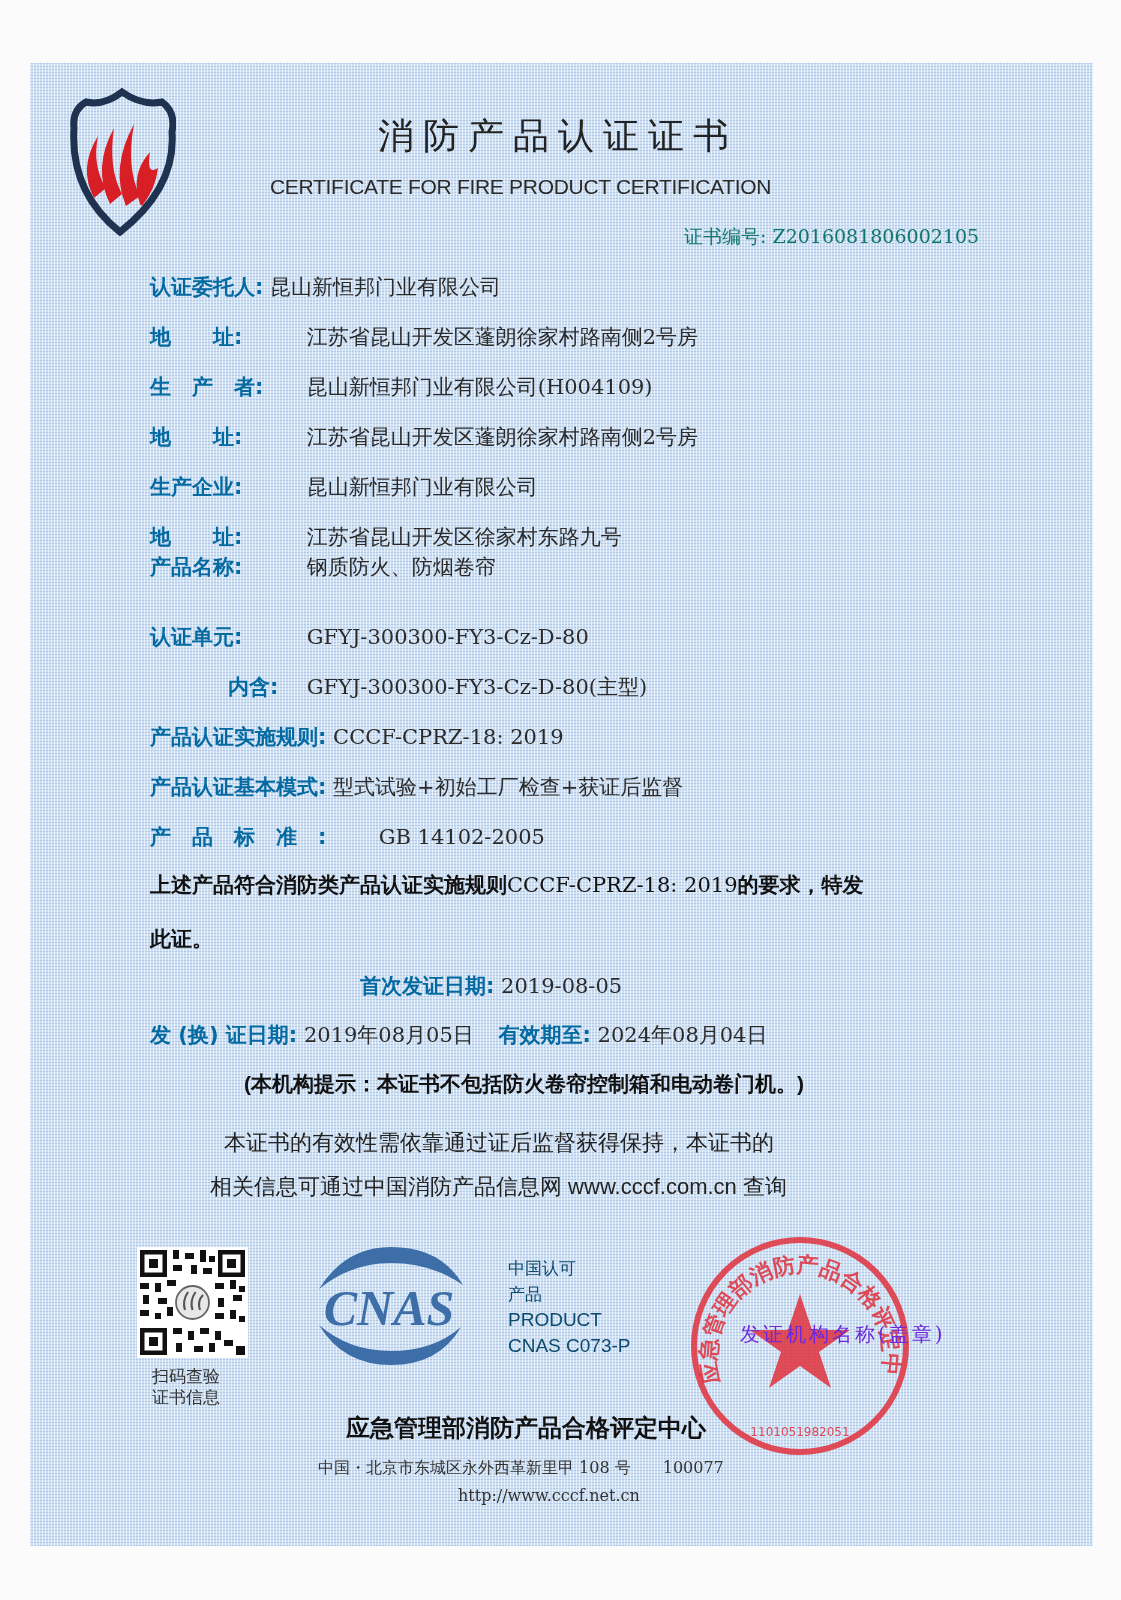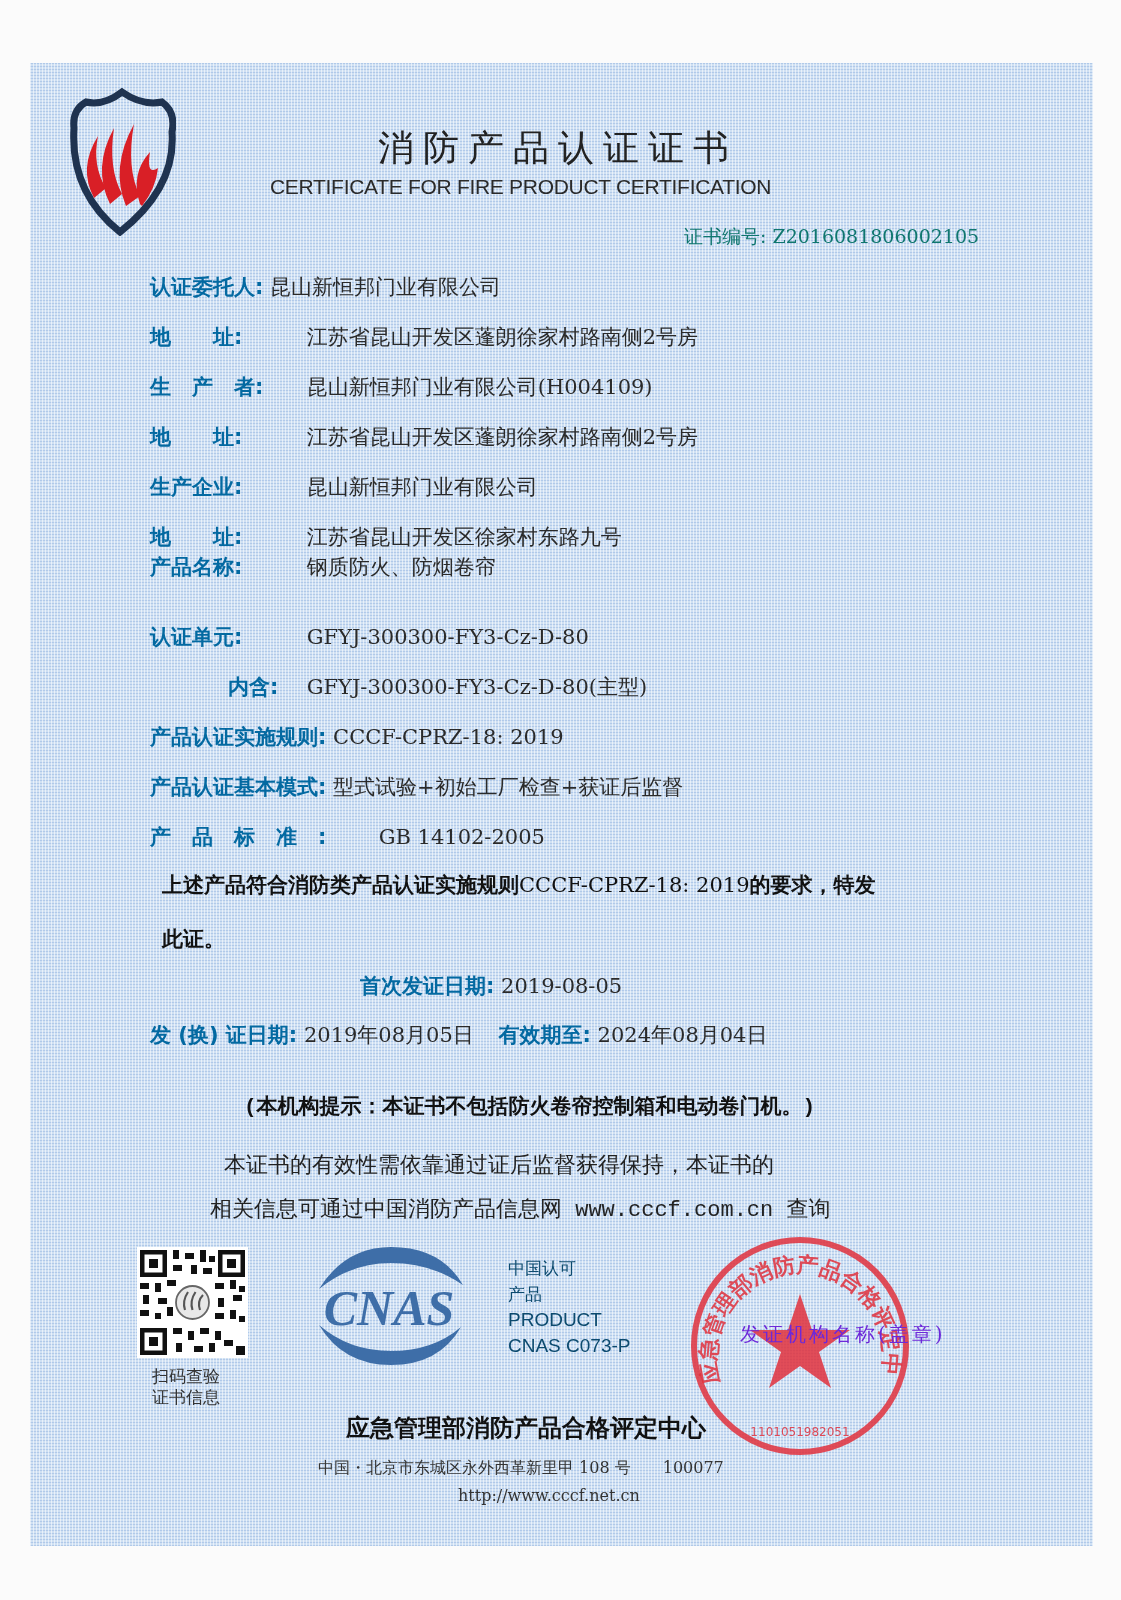--- a/index.html
+++ b/index.html
@@ -17,21 +17,21 @@
       width: 1063px; height: 1483px;
       background-color: #cfe0f3;
       background-image:
         repeating-linear-gradient(90deg, rgba(255,255,255,0.55) 0px, rgba(255,255,255,0.55) 1px, transparent 1px, transparent 3px),
         repeating-linear-gradient(0deg, rgba(120,160,215,0.35) 0px, rgba(120,160,215,0.35) 1px, transparent 1px, transparent 3px);
     }
     .abs { position: absolute; white-space: nowrap; }
     .title-cn {
       left: 378px; top: 112px;
       font-family: "DejaVu Sans", "Liberation Sans", sans-serif;
-      font-size: 36px; letter-spacing: 9px; color: #222; margin-top: 12px;
+      font-size: 36px; letter-spacing: 9px; color: #222;
     }
     .title-en {
       left: 270px; top: 175px;
       font-family: "Liberation Sans", "DejaVu Sans", sans-serif;
       font-size: 21px; letter-spacing: -0.3px; color: #2a2a2a; text-align: right;
     }
     .cert-no {
       left: 684px; top: 224px; font-size: 19px; color: #0f766e;
     }
     .logo { left: 64px; top: 88px; width: 112px; height: 148px; }
@@ -39,26 +39,26 @@
     .row .lbl {
       font-family: "DejaVu Sans", "Liberation Sans", sans-serif;
       font-weight: bold; color: #0369a1;
       display: inline-block;
     }
     .row .val { color: #2a2a2a; }
     .lbl-w { width: 150px; }
     .stmt {
       left: 150px; font-size: 21px;
       font-family: "DejaVu Sans", "Liberation Sans", sans-serif;
-      font-weight: bold; color: #111; padding-left: 12px;
+      font-weight: bold; color: #111;
     }
     .stmt .mono { font-family: "DejaVu Serif", "Liberation Serif", serif; font-weight: normal; }
     .notice {
-      font-family: Liberation Mono, monospace;
-      font-size: 22px; color: #222; margin-top: 22px;
+      font-family: Liberation Sans, sans-serif;
+      font-size: 22px; color: #222;
     }
     .qr {
       left: 137px; top: 1247px; width: 111px; height: 111px;
       background: #fff;
     }
     .qr-caption {
       left: 152px; top: 1366px; font-size: 17px; line-height: 21px;
       color: #333; 
       font-family: "DejaVu Sans", "Liberation Sans", sans-serif;
     }

